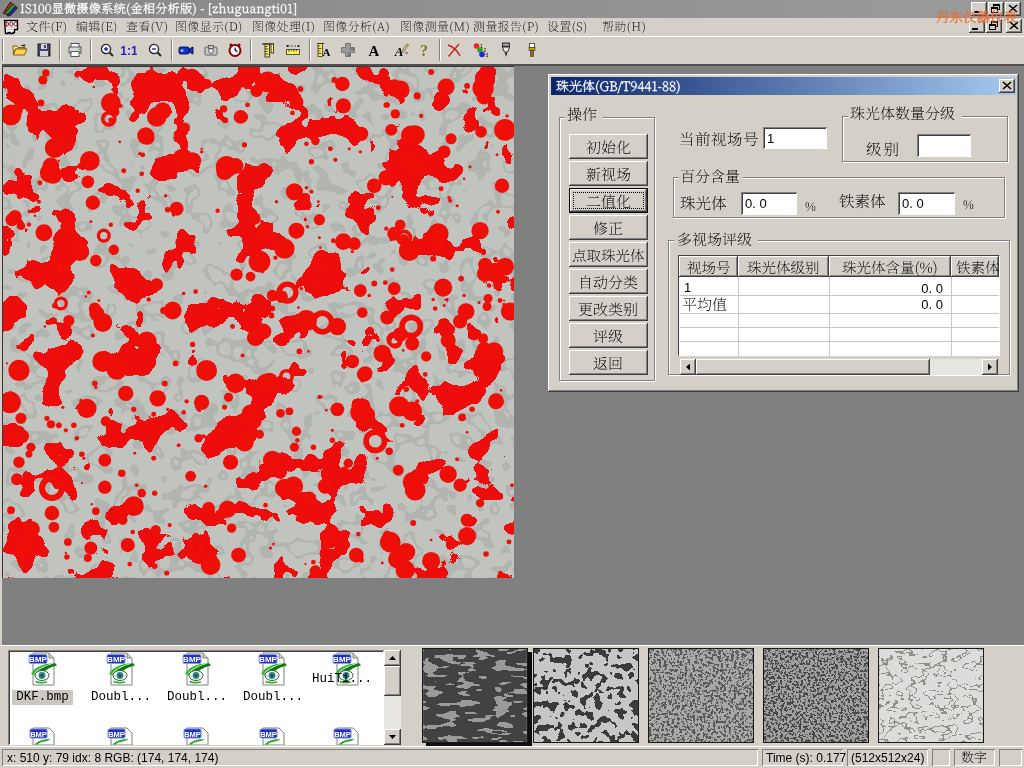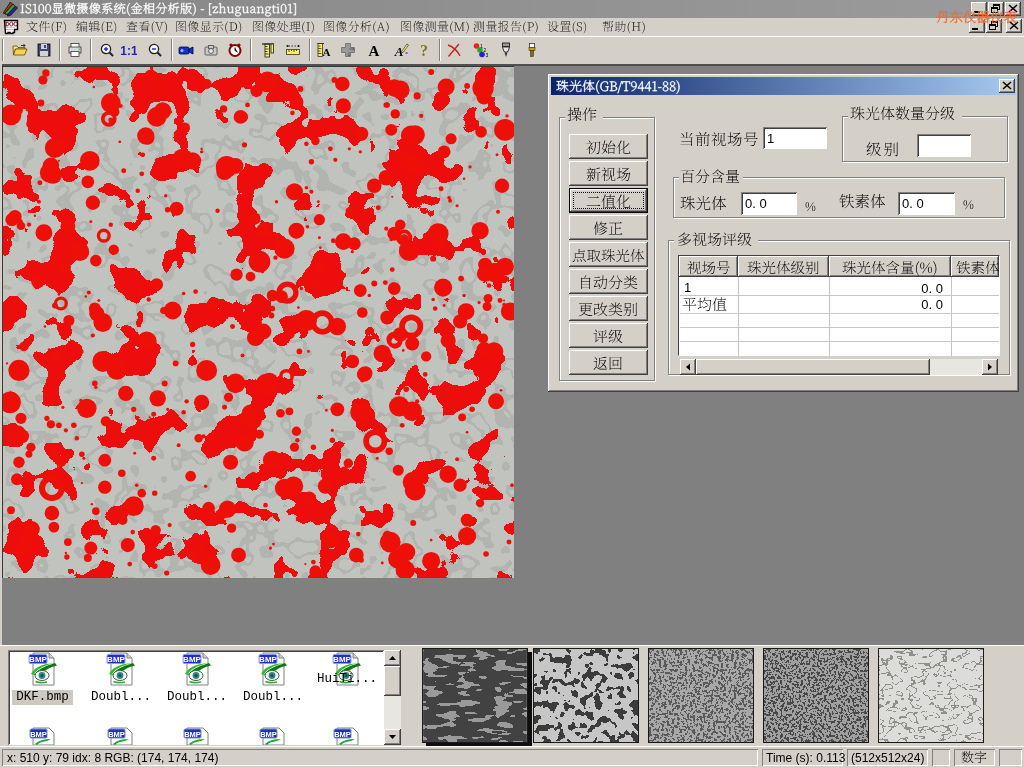--- a/index.html
+++ b/index.html
@@ -898,21 +898,21 @@
 <path d="M8 23 Q12 16 29 11 L31 13.5 Q20 16 13 24 Z" fill="#117711"></path>
 <ellipse cx="16" cy="23.5" rx="7" ry="5" fill="#f4f8f4" stroke="#336633" stroke-width="1"></ellipse>
 <circle cx="16" cy="23.5" r="3.4" fill="#3d7d96"></circle>
     <circle cx="16" cy="23.5" r="1.6" fill="#062"></circle>
 <path d="M9.5 29.5 Q14 31.5 21 30" stroke="#33aa33" stroke-width="1.6" fill="none"></path>
 </svg>
 <div class="abs" style="left:12px;top:690px;width:61px;height:15px;background:#cdc9c0;font-family:'Liberation Mono';font-size:12.5px;text-align:center;white-space:nowrap">DKF.bmp</div>
 <div class="abs" style="left:86px;top:690px;width:70px;height:15px;font-family:'Liberation Mono';font-size:12.5px;text-align:center;white-space:nowrap">Doubl...</div>
 <div class="abs" style="left:162px;top:690px;width:70px;height:15px;font-family:'Liberation Mono';font-size:12.5px;text-align:center;white-space:nowrap">Doubl...</div>
 <div class="abs" style="left:238px;top:690px;width:70px;height:15px;font-family:'Liberation Mono';font-size:12.5px;text-align:center;white-space:nowrap">Doubl...</div>
-<div class="abs" style="left:312px;top:672px;width:70px;height:15px;font-family:'Liberation Mono';font-size:12.5px;text-align:center;white-space:nowrap">HuiTi...</div>
+<div class="abs" style="left:312px;top:672px;width:70px;height:15px;font-family:'Liberation Mono';font-size:12.5px;text-align:left;white-space:nowrap">HuiTi...</div>
 <svg class="abs" style="left:27px;top:727px" width="32" height="18" viewBox="0 0 32 18">
 <path d="M6 1 H22 L27 6 V18 H6 Z" fill="#fff" stroke="#808080" stroke-width="1"></path>
 <rect x="3" y="2" width="17" height="9" rx="1.5" fill="#2233bb" stroke="#7788dd" stroke-width="1"></rect>
 <text x="11.5" y="9.5" font-size="7.5" font-weight="bold" fill="#fff" text-anchor="middle" font-family="Liberation Sans">BMP</text>
 <path d="M8 17 Q13 12 24 12 L20 14 Q12 15 10 18 Z" fill="#22aa22"></path>
 </svg>
 <svg class="abs" style="left:105px;top:727px" width="32" height="18" viewBox="0 0 32 18">
 <path d="M6 1 H22 L27 6 V18 H6 Z" fill="#fff" stroke="#808080" stroke-width="1"></path>
 <rect x="3" y="2" width="17" height="9" rx="1.5" fill="#2233bb" stroke="#7788dd" stroke-width="1"></rect>
 <text x="11.5" y="9.5" font-size="7.5" font-weight="bold" fill="#fff" text-anchor="middle" font-family="Liberation Sans">BMP</text>
@@ -1012,16 +1012,16 @@
 <rect width="106" height="95" filter="url(#nf4)"></rect>
 </svg>
 <div class="abs" style="left:0;top:746px;width:1024px;height:22px;background:#d4d0c8;border-top:1px solid #fff"></div>
 <div class="abs sunkenlite" style="left:2px;top:749px;width:756px;height:17px"></div>
 <div class="abs sunkenlite" style="left:762px;top:749px;width:81px;height:17px"></div>
 <div class="abs sunkenlite" style="left:847px;top:749px;width:81px;height:17px"></div>
 <div class="abs sunkenlite" style="left:932px;top:749px;width:18px;height:17px"></div>
 <div class="abs sunkenlite" style="left:954px;top:749px;width:41px;height:17px"></div>
 <div class="abs sunkenlite" style="left:999px;top:749px;width:23px;height:17px"></div>
 <div class="abs" style="left:7px;top:751px;font-size:12px">x: 510 y: 79  idx: 8  RGB: (174, 174, 174)</div>
-<div class="abs" style="left:766px;top:751px;font-size:12px">Time (s): 0.113</div>
+<div class="abs" style="left:766px;top:751px;font-size:12px">Time (s): 0.177</div>
 <div class="abs" style="left:851px;top:751px;font-size:12px">(512x512x24)</div>
 <svg style="position:absolute;left:961px;top:747px;overflow:visible" width="30" height="19">
     <path transform="translate(0,15)" d="M5.8 -3.8V-3.4H0.7L0.6 -3.8ZM5.4 -3.8 5.8 -4.2 6.6 -3.5Q6.4 -3.4 6 -3.4Q5.7 -2.3 5 -1.4Q4.4 -0.6 3.4 0Q2.4 0.6 0.8 0.9L0.8 0.7Q2.9 0.1 4 -1Q5.1 -2.1 5.5 -3.8ZM1.6 -2Q2.5 -1.9 3.3 -1.7Q4 -1.5 4.5 -1.3Q5 -1.1 5.3 -0.9Q5.6 -0.6 5.8 -0.4Q5.9 -0.2 5.9 -0.1Q5.9 0.1 5.8 0.1Q5.7 0.2 5.5 0.1Q5.2 -0.2 4.7 -0.5Q4.2 -0.8 3.7 -1.1Q3.1 -1.4 2.5 -1.5Q1.9 -1.7 1.4 -1.8ZM1.4 -1.8Q1.6 -2.1 1.9 -2.5Q2.1 -3 2.4 -3.5Q2.7 -3.9 2.9 -4.4Q3.1 -4.8 3.2 -5.1L4.3 -4.8Q4.2 -4.7 4.1 -4.6Q3.9 -4.5 3.6 -4.6L3.8 -4.7Q3.6 -4.4 3.3 -3.9Q3 -3.3 2.7 -2.8Q2.4 -2.3 2.1 -1.8ZM11.6 -8.6Q11.6 -8.6 11.7 -8.5Q11.8 -8.4 12 -8.3Q12.1 -8.2 12.3 -8Q12.5 -7.9 12.6 -7.7Q12.5 -7.5 12.3 -7.5H7.8V-7.9H11.1ZM9.3 -10.6Q9.3 -10.4 9.2 -10.3Q9 -10.3 8.8 -10.3Q8.5 -8.6 7.9 -7.1Q7.3 -5.6 6.5 -4.6L6.3 -4.7Q6.7 -5.5 7.1 -6.4Q7.5 -7.4 7.7 -8.5Q8 -9.7 8.2 -10.8ZM11.3 -7.9Q11.2 -6.3 10.8 -5Q10.5 -3.6 9.8 -2.5Q9.2 -1.5 8.2 -0.6Q7.1 0.3 5.6 0.9L5.5 0.7Q6.9 0 7.8 -0.9Q8.7 -1.8 9.3 -2.8Q9.9 -3.9 10.2 -5.1Q10.5 -6.4 10.7 -7.9ZM7.7 -7.6Q8 -5.9 8.6 -4.4Q9.2 -2.8 10.1 -1.6Q11.1 -0.4 12.6 0.4L12.6 0.6Q12.4 0.6 12.2 0.7Q12 0.8 12 1Q10.6 0.1 9.7 -1.2Q8.8 -2.5 8.3 -4Q7.8 -5.5 7.5 -7.2ZM6.4 -10Q6.4 -9.9 6.3 -9.9Q6.2 -9.8 6 -9.8Q5.7 -9.5 5.4 -9.1Q5.1 -8.7 4.8 -8.4L4.6 -8.5Q4.8 -8.9 5 -9.4Q5.3 -9.9 5.5 -10.5ZM1.4 -10.3Q1.9 -10.1 2.2 -9.8Q2.5 -9.6 2.6 -9.3Q2.7 -9.1 2.7 -8.9Q2.8 -8.7 2.7 -8.6Q2.6 -8.5 2.5 -8.4Q2.4 -8.4 2.2 -8.5Q2.1 -8.9 1.8 -9.4Q1.5 -9.9 1.2 -10.2ZM3.9 -7.6Q4.6 -7.3 5.1 -7.1Q5.6 -6.8 5.8 -6.5Q6.1 -6.2 6.2 -6Q6.3 -5.8 6.2 -5.6Q6.2 -5.4 6.1 -5.4Q6 -5.4 5.8 -5.4Q5.6 -5.8 5.3 -6.1Q4.9 -6.5 4.5 -6.9Q4.1 -7.2 3.8 -7.5ZM4 -8Q3.4 -7 2.6 -6.2Q1.7 -5.4 0.6 -4.8L0.5 -5.1Q1.4 -5.7 2.1 -6.5Q2.8 -7.3 3.3 -8.2H4ZM4.5 -10.7Q4.5 -10.6 4.4 -10.5Q4.3 -10.4 4 -10.4V-5.3Q4 -5.3 3.9 -5.2Q3.9 -5.2 3.8 -5.1Q3.7 -5.1 3.6 -5.1H3.4V-10.8ZM6.2 -8.8Q6.2 -8.8 6.3 -8.7Q6.5 -8.5 6.7 -8.4Q6.9 -8.2 7.1 -8Q7.1 -7.8 6.8 -7.8H0.8L0.7 -8.2H5.7Z M24 -8.9 24.5 -9.3 25.4 -8.5Q25.4 -8.4 25.2 -8.4Q25.1 -8.4 24.9 -8.4Q24.7 -8 24.2 -7.6Q23.8 -7.2 23.5 -6.9L23.3 -7Q23.4 -7.2 23.6 -7.6Q23.8 -7.9 23.9 -8.3Q24.1 -8.6 24.2 -8.9ZM15.2 -9.5Q15.4 -8.8 15.3 -8.3Q15.2 -7.7 15 -7.4Q14.8 -7.1 14.6 -6.9Q14.4 -6.8 14.3 -6.8Q14.1 -6.7 14 -6.7Q13.8 -6.8 13.7 -6.9Q13.7 -7 13.8 -7.2Q13.8 -7.3 14 -7.4Q14.3 -7.6 14.5 -7.9Q14.7 -8.2 14.9 -8.6Q15 -9 14.9 -9.5ZM24.3 -8.9V-8.5H15V-8.9ZM18.8 -10.9Q19.3 -10.7 19.7 -10.4Q20 -10.2 20.1 -10Q20.3 -9.7 20.3 -9.5Q20.3 -9.3 20.2 -9.2Q20.2 -9 20 -9Q19.9 -9 19.7 -9.1Q19.6 -9.5 19.3 -10Q19 -10.5 18.7 -10.8ZM21.8 -7 22.3 -7.5 23.1 -6.7Q23 -6.6 22.9 -6.6Q22.8 -6.6 22.6 -6.5Q22 -6.1 21.3 -5.7Q20.5 -5.3 19.8 -5H19.5Q20 -5.3 20.4 -5.6Q20.9 -6 21.3 -6.3Q21.7 -6.7 21.9 -7ZM20.2 -5.2Q20.2 -5 19.8 -4.9V-0.1Q19.8 0.2 19.7 0.4Q19.6 0.6 19.4 0.7Q19.1 0.9 18.6 0.9Q18.5 0.8 18.5 0.7Q18.4 0.6 18.3 0.5Q18.1 0.4 17.8 0.4Q17.5 0.3 17 0.3V0.1Q17 0.1 17.3 0.1Q17.5 0.1 17.8 0.1Q18.2 0.1 18.4 0.1Q18.7 0.2 18.9 0.2Q19.1 0.2 19.1 0.1Q19.2 0 19.2 -0.1V-5.4ZM24.3 -4.4Q24.3 -4.4 24.4 -4.3Q24.5 -4.3 24.7 -4.1Q24.8 -4 25 -3.8Q25.2 -3.7 25.3 -3.5Q25.3 -3.3 25 -3.3H13.8L13.6 -3.7H23.7ZM22.3 -7V-6.6H15.9L15.8 -7Z" fill="#000" stroke="#000" stroke-width="0"></path>
   </svg>
 </body></html>

